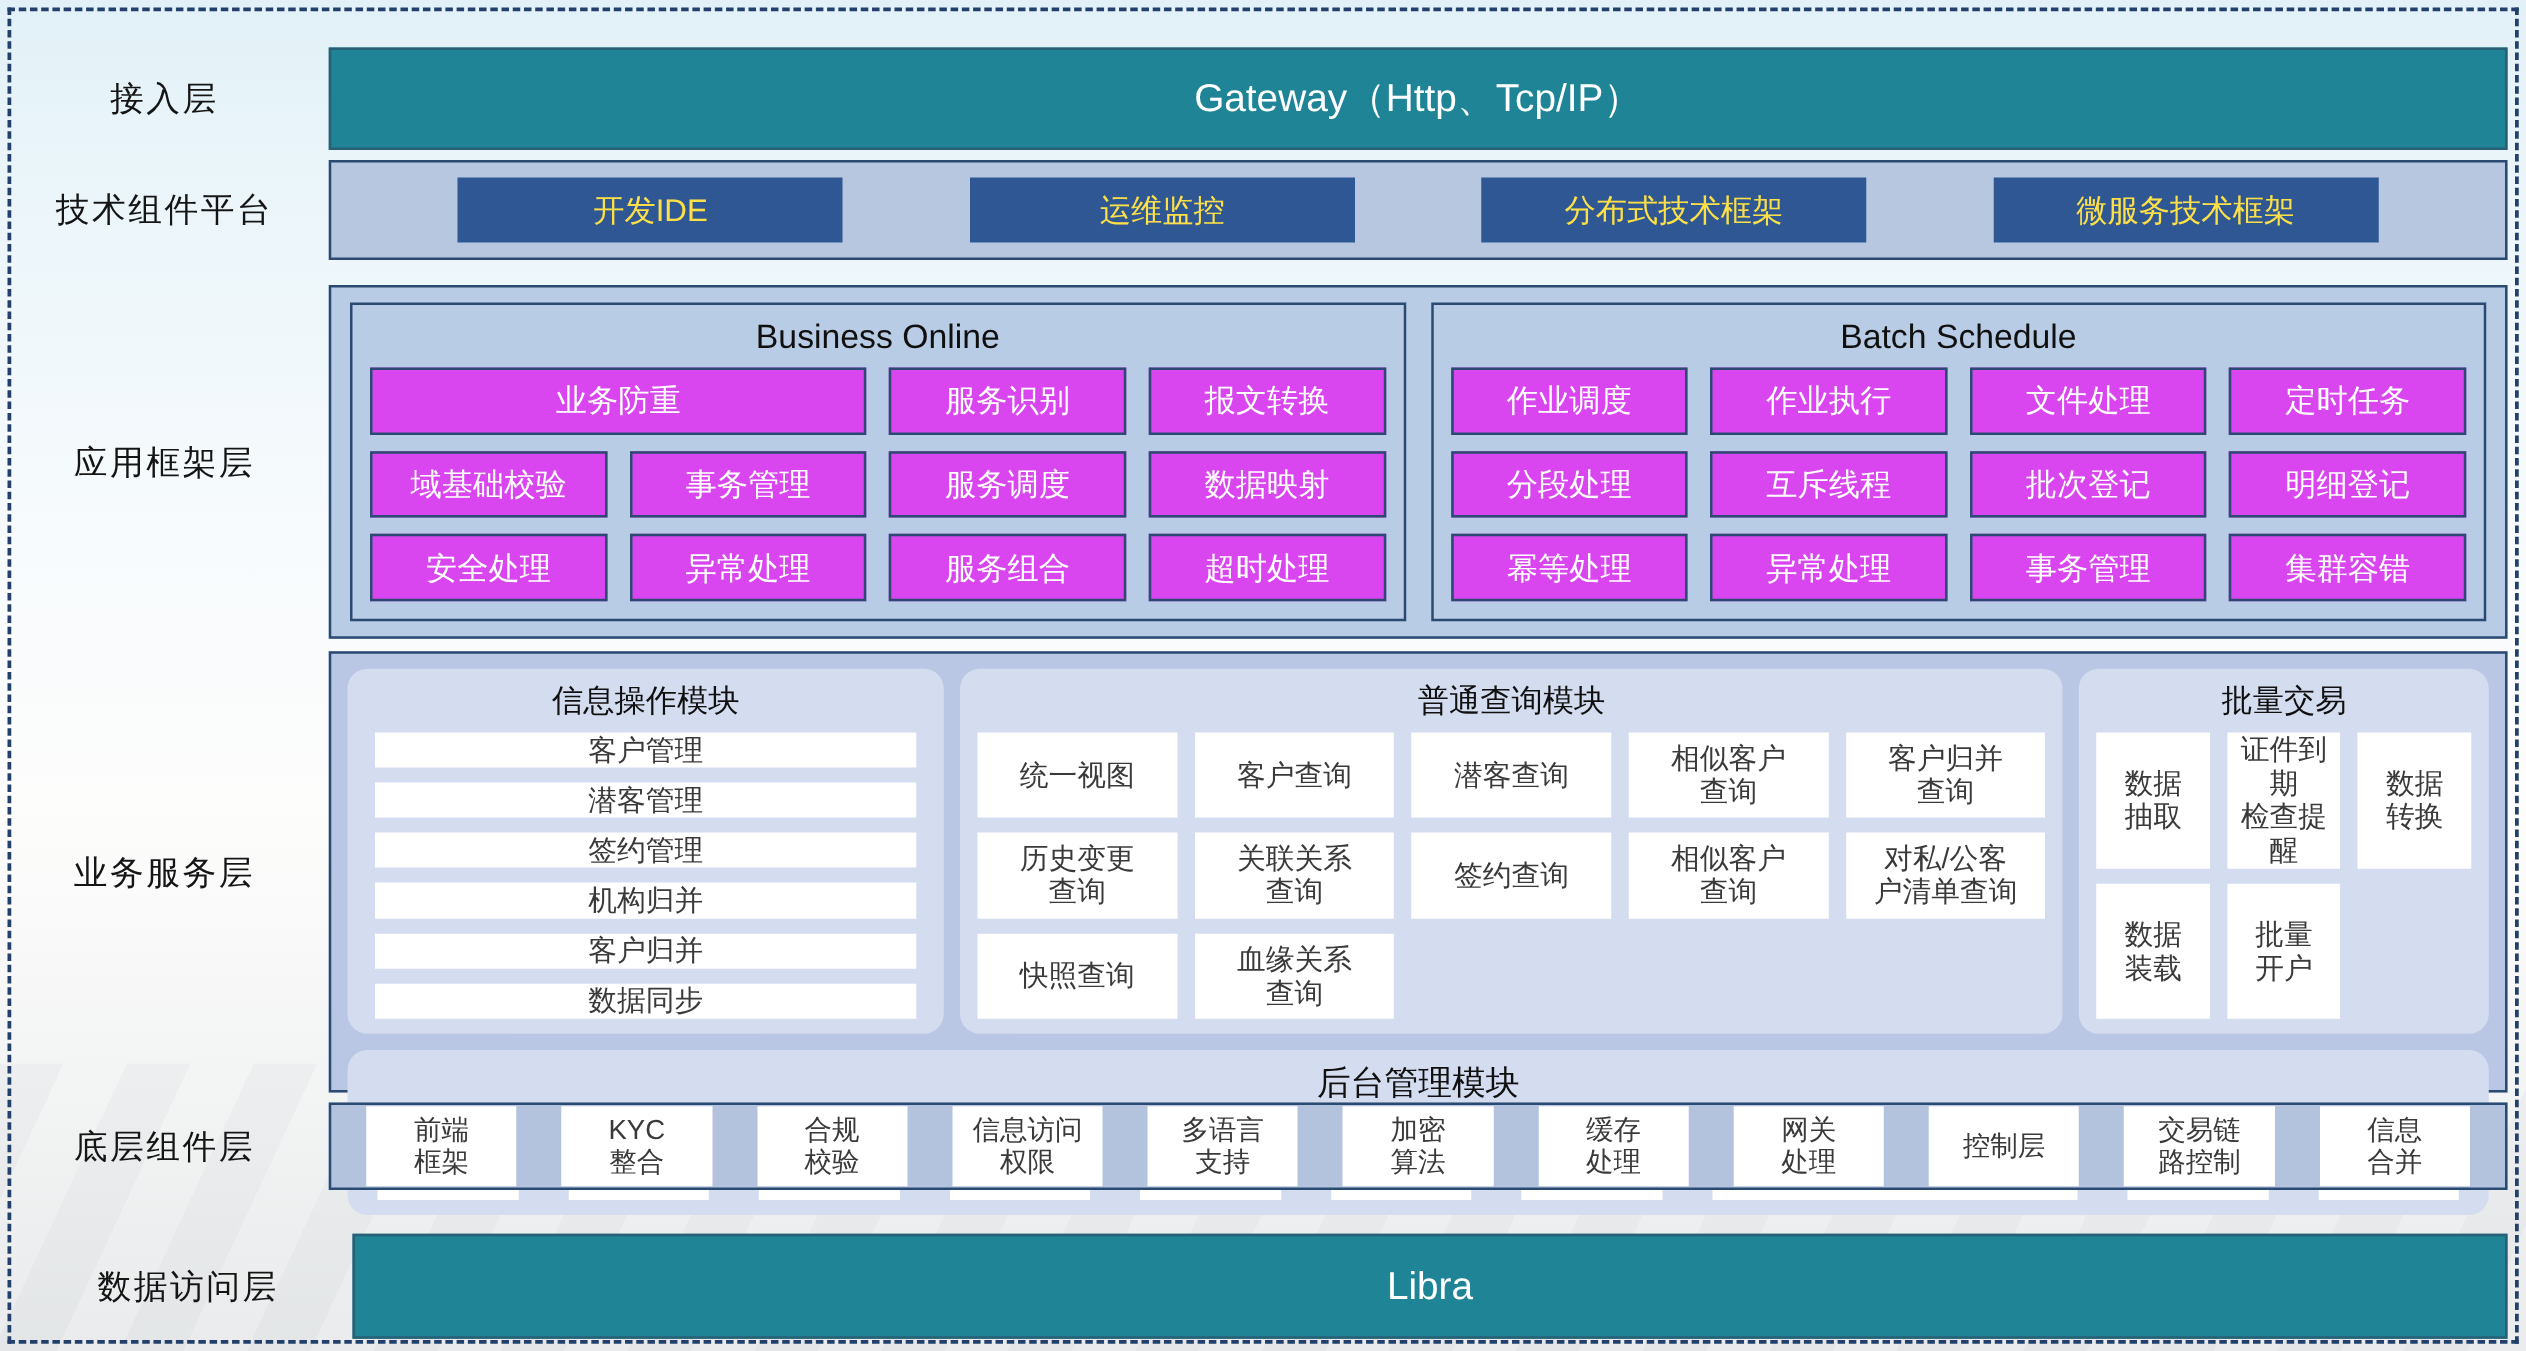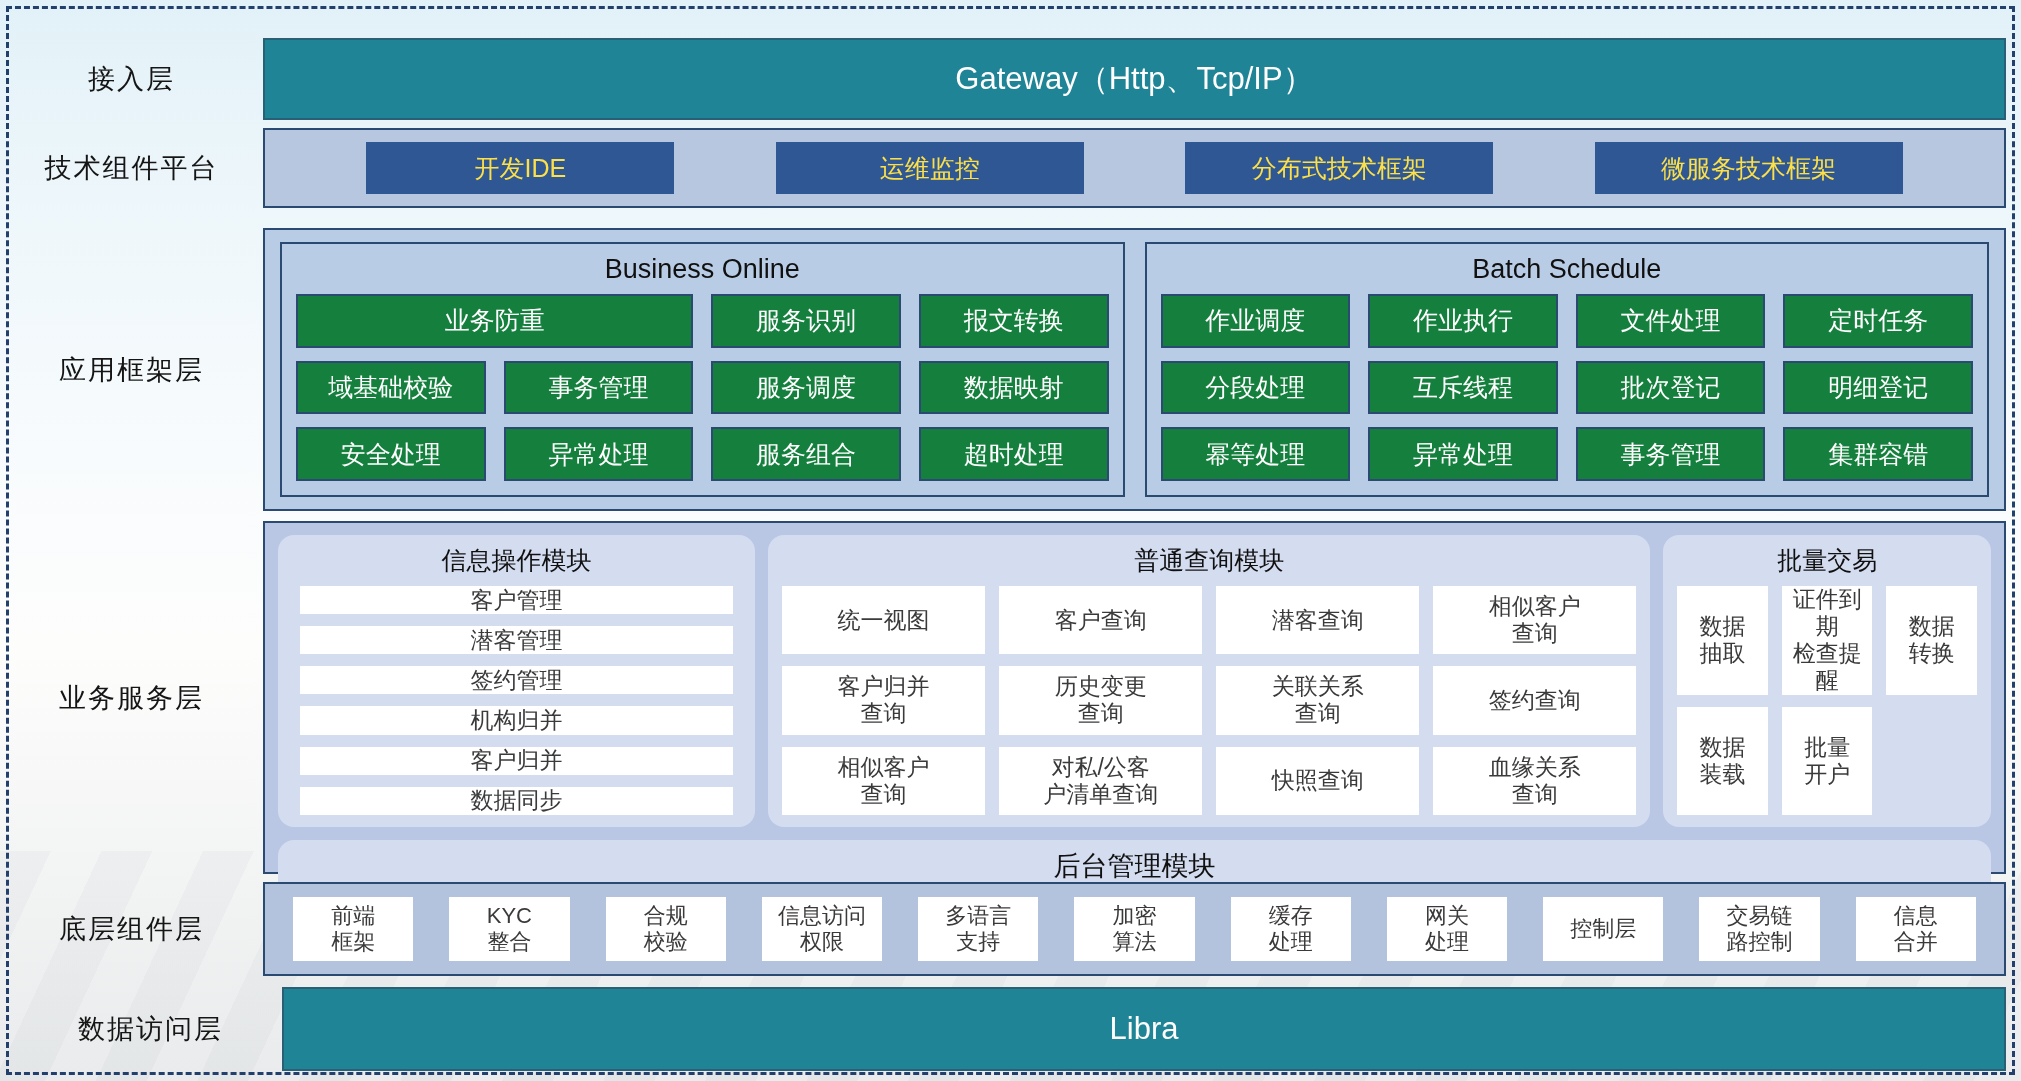--- a/index.html
+++ b/index.html
@@ -22,52 +22,52 @@
 
   .teal-bar{
     flex:1; background:#1e8496; border:2px solid #2a6075; color:#ffffff;
     font-size:31px; display:flex; align-items:center; justify-content:center;
   }
 
   .row-access{top:38px;  height:82px;}
   .row-tech  {top:128px; height:80px;}
   .row-app   {top:228px; height:283px;}
   .row-biz   {top:521px; height:353px;}
-  .row-bottom{top:882px; height:94px;}
+  .row-bottom{top:882px; height:70px;}
   .row-data  {top:987px; height:84px;margin-left:19px;}
 
   .tech-container{
     flex:1; background:#b7c7e0; border:2px solid #2b4a72;
     display:flex; align-items:center; justify-content:space-evenly;
   }
   .tech-btn{
     width:308px; height:52px; background:#2e5794; color:#fde047; font-size:25px;
     display:flex; align-items:center; justify-content:center;
   }
 
   .app-container{flex:1; background:#b9cce6; border:2px solid #2b4a72; padding:12px 15px; display:flex; gap:20px;}
   .app-panel{flex:1; background:#b9cce6; border:2px solid #2b4a72; padding:4px 14px 14px; display:flex; flex-direction:column;}
   .panel-title{text-align:center; font-size:27px; color:#101010; padding:6px 0 9px;}
   .btn-grid{flex:1; display:grid; grid-template-columns:repeat(4,1fr); grid-auto-rows:1fr; gap:13px 18px;}
   .blue-btn{
-    background:#15803d; border:2px solid #2b4a72; color:#fff; font-size:25px;
+    background:#d946ef; border:2px solid #2b4a72; color:#fff; font-size:25px;
     display:flex; align-items:center; justify-content:center;
   }
   #bo-grid .blue-btn:first-child{grid-column:span 2;}
 
   .biz-container{flex:1; background:#b9c7e4; border:2px solid #2b4a72; padding:12px 13px; display:flex; flex-direction:column; gap:13px;}
   .biz-top{flex:1; display:flex; gap:13px;}
   .biz-panel{background:#d4dcf0; border-radius:16px; padding:2px 14px 12px; display:flex; flex-direction:column;}
   .biz-panel .panel-title{font-size:25px; padding:7px 0 9px;font-family:Liberation Serif, serif;}
   .biz-panel.info {flex:472 0 0;}
   .biz-panel.query{flex:898 0 0;}
   .biz-panel.batch{flex:315 0 0;}
   .box-grid{flex:1; display:grid; grid-auto-rows:1fr; gap:12px 14px;}
   .info  .box-grid{grid-template-columns:repeat(1,1fr); padding:0 8px;}
-  .query .box-grid{grid-template-columns:repeat(4,1fr);}
+  .query .box-grid{grid-template-columns:repeat(5,1fr);}
   .batch .box-grid{grid-template-columns:repeat(3,1fr);}
   .white-box{
     background:#ffffff; color:#3a3a3a; font-size:23px; line-height:1.18;
     display:flex; align-items:center; justify-content:center; text-align:center; white-space:pre-line;
   }
 
   .admin-panel{height:118px; flex:0 0 auto; background:#d4dcf0; border-radius:16px; padding:2px 14px 12px; display:flex; flex-direction:column;}
   .admin-row{flex:1; display:flex; gap:40px; padding:0 10px;}
   .admin-row .white-box{flex:1; font-size:22px;}
   .admin-row .white-box:nth-child(8){flex:2.6;}

